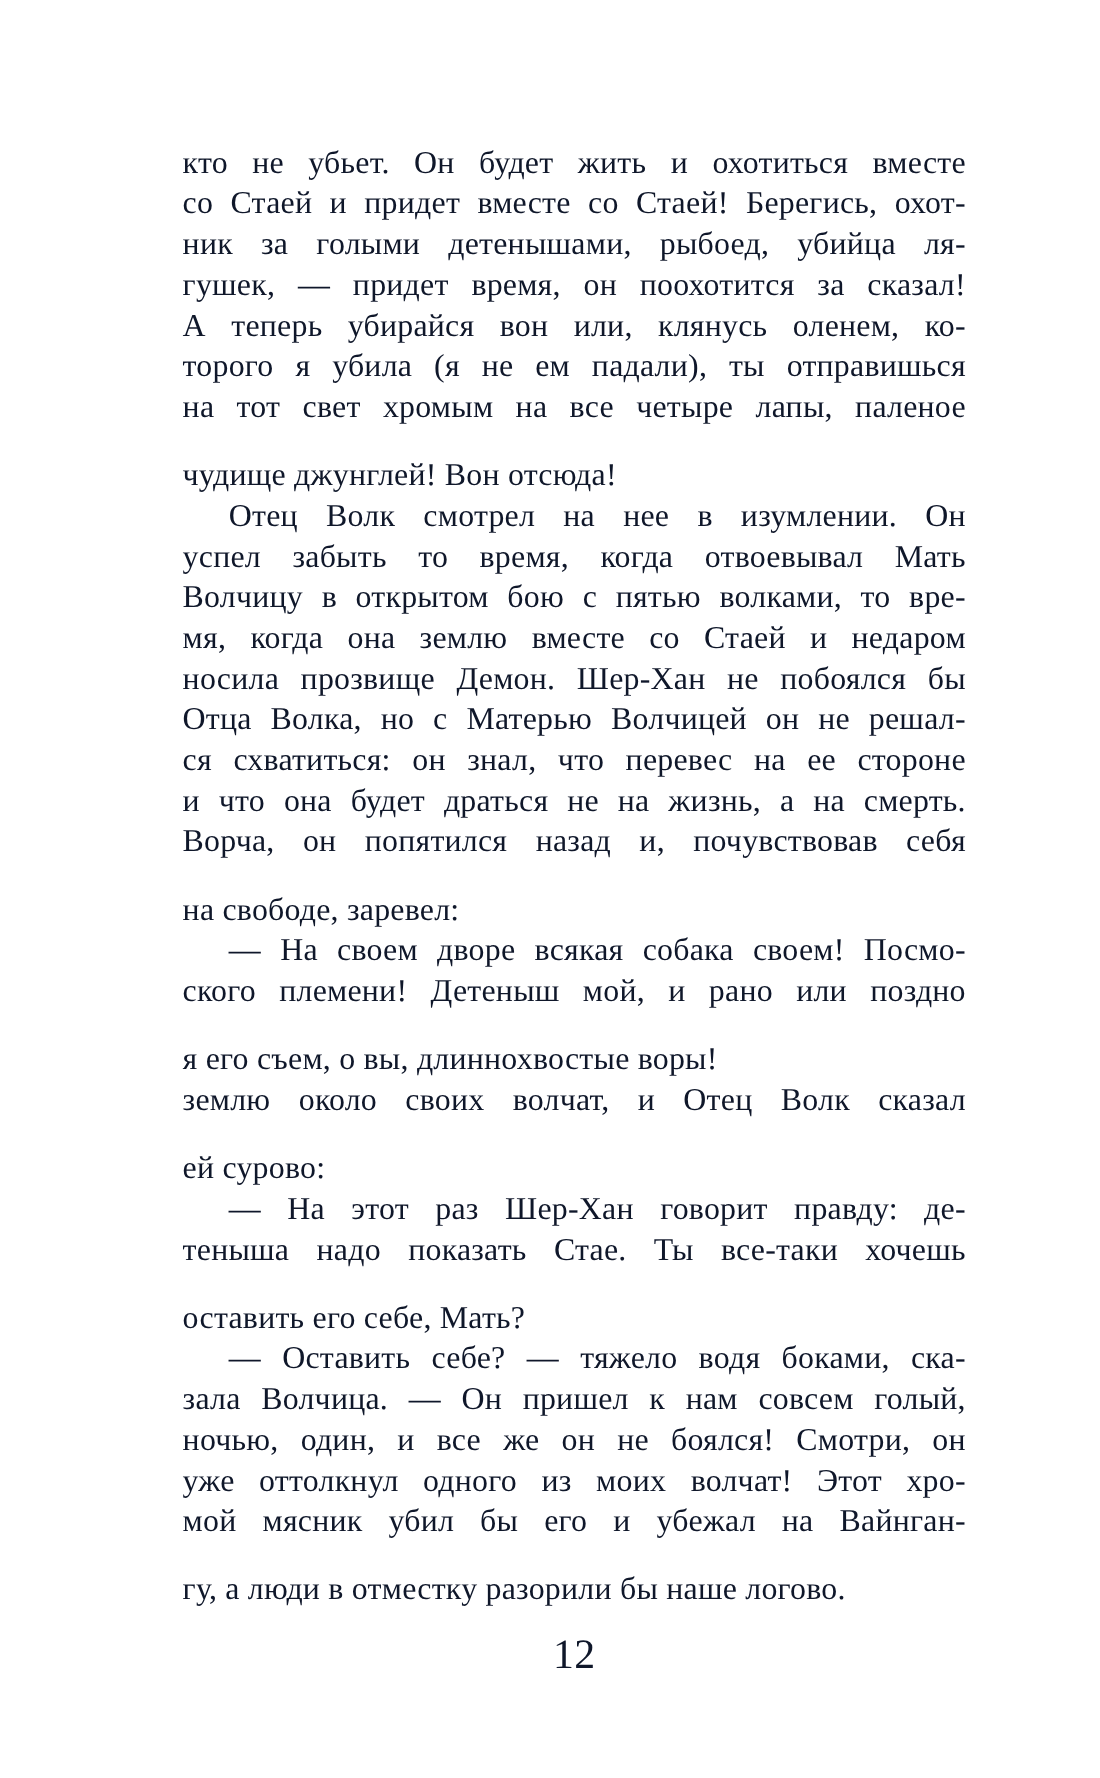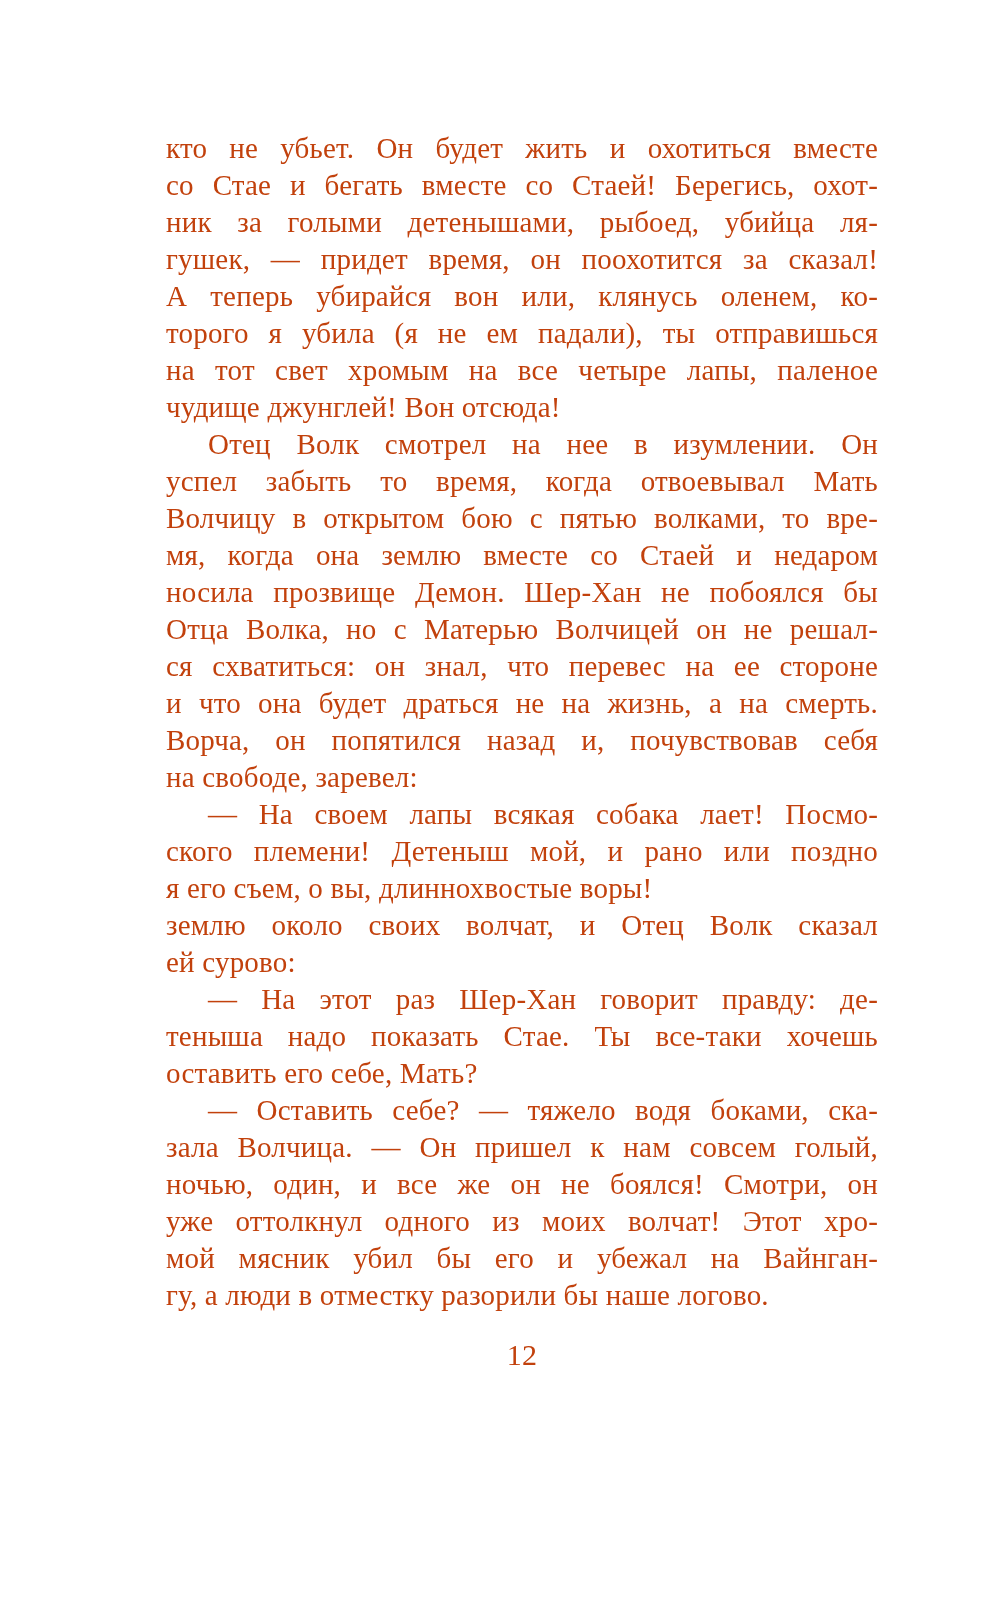--- a/index.html
+++ b/index.html
@@ -7,21 +7,21 @@
     padding: 0;
     background: #ffffff;
   }
   .book-page {
     position: relative;
     width: 900px;
     height: 1616px;
     background: #ffffff;
     overflow: hidden;
     font-family: "Liberation Serif", "DejaVu Serif", serif;
-    color: #c2410c;
+    color: #0f172a;
   }
   .text-block {
     position: absolute;
     left: 166px;
     top: 130px;
     width: 712px;
     font-size: 29px;
     line-height: 37px;
     letter-spacing: 0.2px;
   }
@@ -29,55 +29,56 @@
     text-align: justify;
     text-align-last: justify;
     white-space: nowrap;      
     overflow: hidden;
   }
   .text-line.justified {
     white-space: normal;      
   }
   .text-line.last {
     text-align-last: left;
+    margin-top: 25px;
   }
   .text-line.indent {
     text-indent: 42px;
   }
   .page-number {
     text-align: center;
-    font-size: 30px;
+    font-size: 38px;
     margin-top: 22px;
   }
 </style>
 </head>
 <body>
 
 <div class="book-page">
   <div class="text-block">
 
     <div class="text-line justified">кто не убьет. Он будет жить и охотиться вместе</div>
-      <div class="text-line justified">со Стае и бегать вместе со Стаей! Берегись, охот-</div>
+      <div class="text-line justified">со Стаей и придет вместе со Стаей! Берегись, охот-</div>
       <div class="text-line justified">ник за голыми детенышами, рыбоед, убийца ля-</div>
       <div class="text-line justified">гушек, — придет время, он поохотится за сказал!</div>
       <div class="text-line justified">А теперь убирайся вон или, клянусь оленем, ко-</div>
       <div class="text-line justified">торого я убила (я не ем падали), ты отправишься</div>
       <div class="text-line justified">на тот свет хромым на все четыре лапы, паленое</div>
       <div class="text-line justified last">чудище джунглей! Вон отсюда!</div>
       <div class="text-line justified indent">Отец Волк смотрел на нее в изумлении. Он</div>
       <div class="text-line justified">успел забыть то время, когда отвоевывал Мать</div>
       <div class="text-line justified">Волчицу в открытом бою с пятью волками, то вре-</div>
       <div class="text-line justified">мя, когда она землю вместе со Стаей и недаром</div>
       <div class="text-line justified">носила прозвище Демон. Шер-Хан не побоялся бы</div>
       <div class="text-line justified">Отца Волка, но с Матерью Волчицей он не решал-</div>
       <div class="text-line justified">ся схватиться: он знал, что перевес на ее стороне</div>
       <div class="text-line justified">и что она будет драться не на жизнь, а на смерть.</div>
       <div class="text-line justified">Ворча, он попятился назад и, почувствовав себя</div>
       <div class="text-line justified last">на свободе, заревел:</div>
-      <div class="text-line justified indent">— На своем лапы всякая собака лает! Посмо-</div>
+      <div class="text-line justified indent">— На своем дворе всякая собака своем! Посмо-</div>
       <div class="text-line justified">ского племени! Детеныш мой, и рано или поздно</div>
       <div class="text-line justified last">я его съем, о вы, длиннохвостые воры!</div>
       <div class="text-line justified">землю около своих волчат, и Отец Волк сказал</div>
       <div class="text-line justified last">ей сурово:</div>
       <div class="text-line justified indent">— На этот раз Шер-Хан говорит правду: де-</div>
       <div class="text-line justified">теныша надо показать Стае. Ты все-таки хочешь</div>
       <div class="text-line justified last">оставить его себе, Мать?</div>
       <div class="text-line justified indent">— Оставить себе? — тяжело водя боками, ска-</div>
       <div class="text-line justified">зала Волчица. — Он пришел к нам совсем голый,</div>
       <div class="text-line justified">ночью, один, и все же он не боялся! Смотри, он</div>

